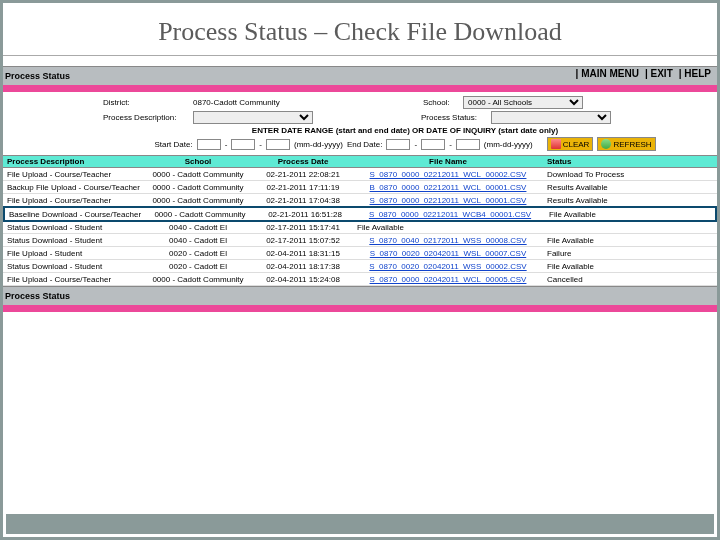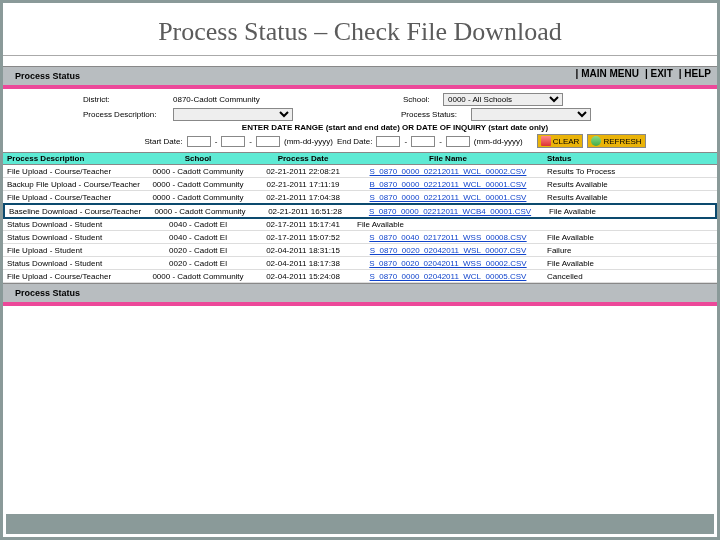--- a/index.html
+++ b/index.html
@@ -1,22 +1,22 @@
 <!DOCTYPE html>
 <html><head>
 <meta charset="utf-8">
 <style>
 html,body{margin:0;padding:0;font-family:Arial,Helvetica,sans-serif;font-size:8px;color:#000;background:#fff}
 .slide{width:720px;height:540px;box-sizing:border-box;border:3px solid #8a9a99;position:relative;background:#fff}
 .title{font-family:Georgia,'Times New Roman',serif;font-size:26px;color:#5b5b5b;text-align:center;padding:14px 0 2px}
 .hr{height:1px;background:#aaa;margin:6px 0 0}
-.panel-hdr{background:#b8bdc0;border-top:1px solid #888;border-bottom:4px solid #ec4899;padding:2px 12px;font-weight:bold;font-size:9px;position:relative;height:14px;line-height:14px}
+.panel-hdr{background:#b8bdc0;border-top:1px solid #888;border-bottom:7px solid #ec4899;padding:2px 2px;font-weight:bold;font-size:9px;position:relative;height:14px;line-height:14px}
 .hdr-right{position:absolute;right:6px;top:0;display:flex;gap:6px;font-size:10px}
 .hdr-right span{cursor:pointer}
-.filters{padding:4px 10px 2px 80px;font-size:8px}
+.filters{padding:4px 10px 2px 100px;font-size:8px}
 .frow{display:flex;align-items:center;margin-bottom:2px}
 .lbl{min-width:90px;font-size:8px}
 input[type=text]{border:1px solid #888;font-size:8px;height:11px;background:#fff;box-sizing:border-box}
 select{border:1px solid #888;font-size:8px;height:13px;background:#eee}
 .w40{width:24px}.w120{width:120px}
 .center-note{text-align:center;font-weight:bold;font-size:8px;margin:2px 0}
 .btn{display:inline-flex;align-items:center;gap:2px;border:1px solid #888;background:#eab308;padding:1px 3px;font-size:8px;cursor:pointer}
 .ic{width:10px;height:10px;display:inline-block}
 .ic-clear{background:linear-gradient(#f88,#d33);border-radius:1px}
 .ic-refresh{background:linear-gradient(#8d8,#4a4);border-radius:5px}
@@ -89,21 +89,21 @@
     <div class="th c3">Process Date</div>
     <div class="th c4">File Name</div>
     <div class="th c5">Status</div>
   </div>
   <div id="tbody">
       <div class="trow">
         <div class="td c1">File Upload - Course/Teacher</div>
         <div class="td c2">0000 - Cadott Community</div>
         <div class="td c3">02-21-2011 22:08:21</div>
         <div class="td c4">S_0870_0000_02212011_WCL_00002.CSV</div>
-        <div class="td c5">Results To Process</div>
+        <div class="td c5">Download To Process</div>
       </div>
       <div class="trow">
         <div class="td c1">Backup File Upload - Course/Teacher</div>
         <div class="td c2">0000 - Cadott Community</div>
         <div class="td c3">02-21-2011 17:11:19</div>
         <div class="td c4">B_0870_0000_02212011_WCL_00001.CSV</div>
         <div class="td c5">Results Available</div>
       </div>
       <div class="trow">
         <div class="td c1">File Upload - Course/Teacher</div>

